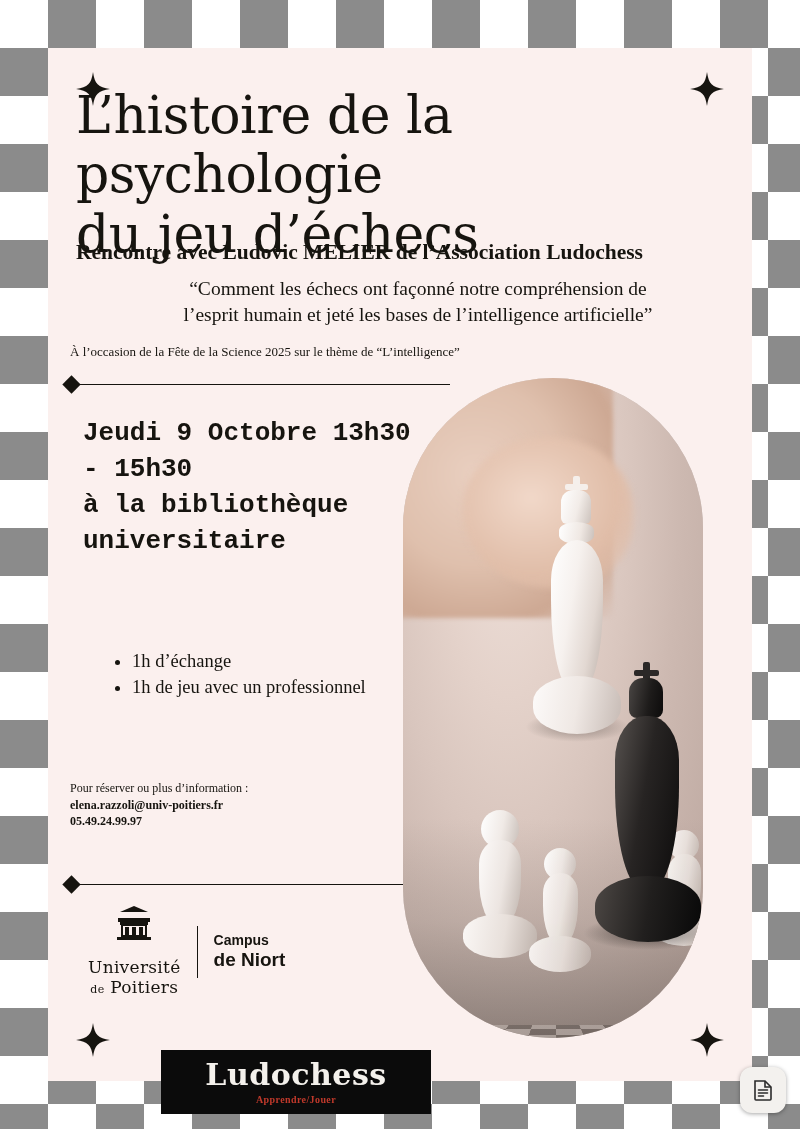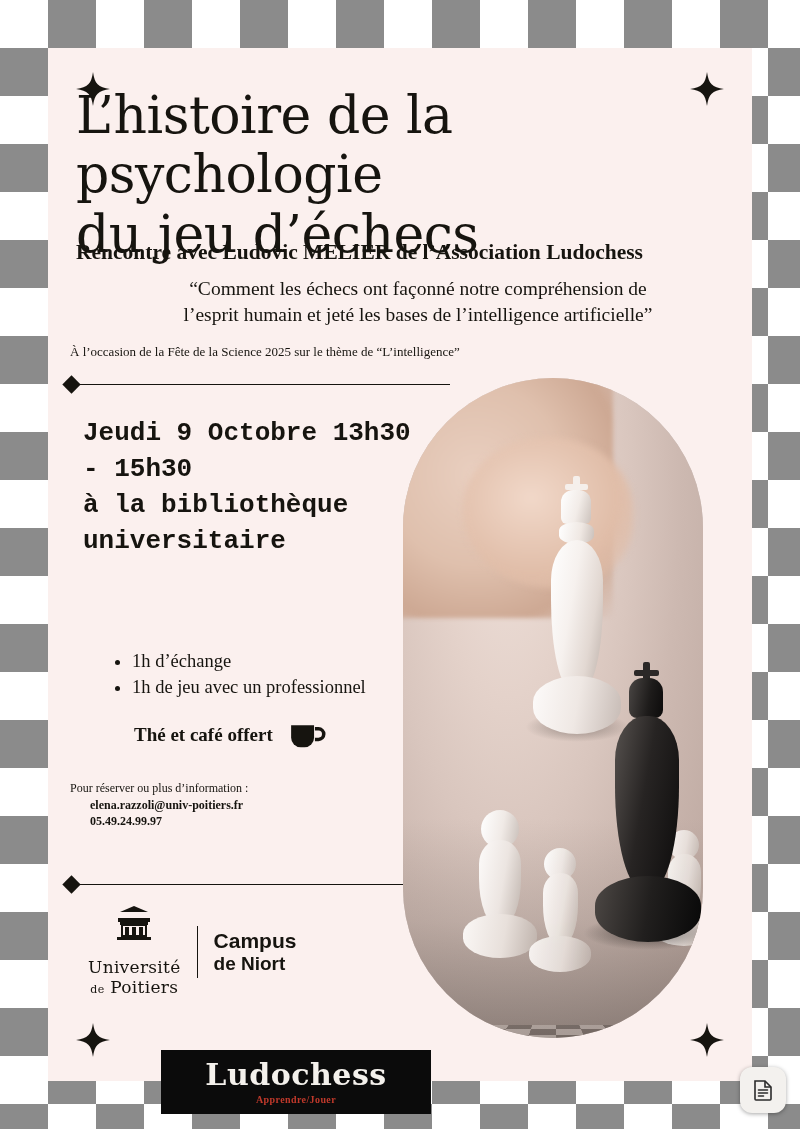--- a/index.html
+++ b/index.html
@@ -180,21 +180,21 @@
   .contact {
     position: absolute;
     left: 22px;
     top: 732px;
     width: 360px;
     font-family: "Liberation Serif", serif;
     font-size: 12px;
     line-height: 1.38;
     color: #16140f;
   }
-  .contact .mail, .contact .tel { font-weight: 700; margin-left: 20px; }
+  .contact .mail, .contact .tel { font-weight: 700; }
 
   
   .photo {
     position: absolute;
     left: 355px;
     top: 330px;
     width: 300px;
     height: 660px;
     border-radius: 150px;
     overflow: hidden;
@@ -373,21 +373,21 @@
     width: 1px;
     height: 52px;
     background: #16140f;
   }
   .campus {
     font-family: "Liberation Sans", sans-serif;
     font-weight: 700;
     color: #16140f;
     line-height: 1.12;
   }
-  .campus .c1 { font-size: 21px; }
+  .campus .c1 { font-size: 14px; }
   .campus .c2 { font-size: 19px; }
 
   .ludochess {
     position: absolute;
     left: 113px;
     top: 1002px;
     width: 270px;
     height: 64px;
     background: #0b0b0b;
     display: flex;
@@ -479,29 +479,20 @@
       <div>Jeudi 9 Octobre 13h30 - 15h30</div>
       <div>à la bibliothèque universitaire</div>
     </div>
 
 
     <ul class="bullets">
       <li>1h d’échange</li>
       <li>1h de jeu avec un professionnel</li>
     </ul>
 
-    <div class="coffee-row">
-      <span>Thé et café offert</span>
-      <span class="cup">
-        <svg viewBox="0 0 44 34" width="40" height="30">
-          <path d="M4 6 h26 v14 a11 11 0 0 1 -11 11 h-4 a11 11 0 0 1 -11 -11 z" fill="#16140f"></path>
-          <path d="M31 10 h4 a6 6 0 0 1 0 12 h-4" fill="none" stroke="#16140f" stroke-width="4"></path>
-        </svg>
-      </span>
-    </div>
 
     <div class="contact">
       <div>Pour réserver ou plus d’information :</div>
       <div class="mail">elena.razzoli@univ-poitiers.fr</div>
       <div class="tel">05.49.24.99.97</div>
     </div>
 
     <div class="photo">
       <div class="bg"></div>
       <div class="hand"></div>

